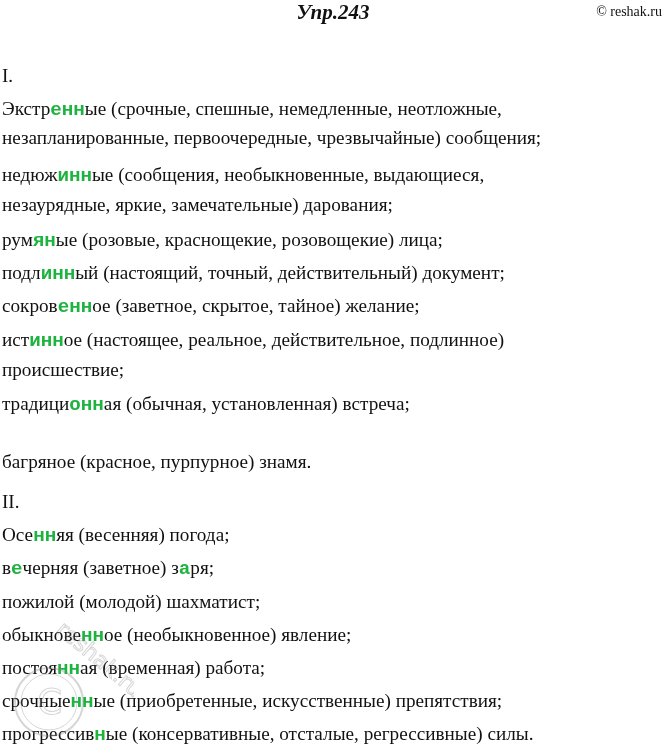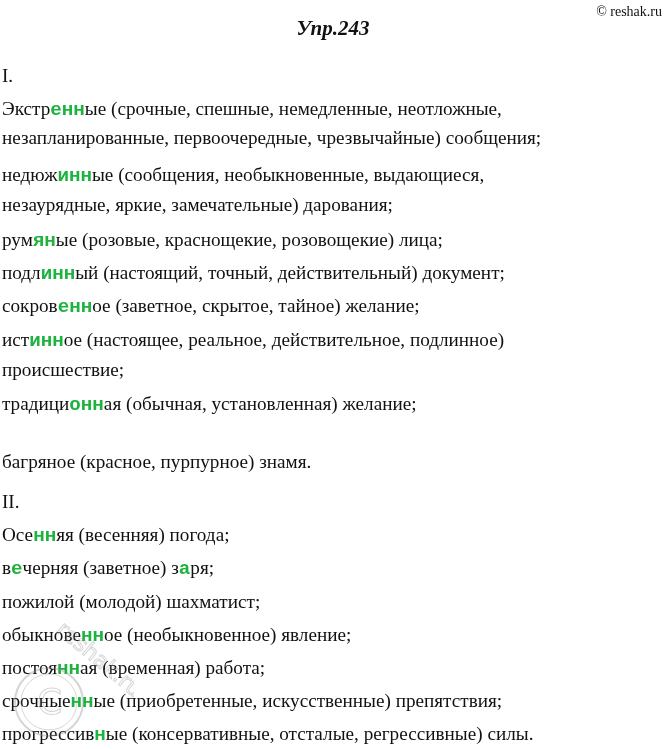--- a/index.html
+++ b/index.html
@@ -2,21 +2,21 @@
 <html><head>
   <meta charset="utf-8">
   <style>
     html, body { margin: 0; padding: 0; background: #ffffff; }
     body {
       width: 666px; height: 749px; position: relative; overflow: hidden;
       font-family: "Liberation Serif", "DejaVu Serif", serif;
       color: #111111;
     }
     .header-title {
-      position: absolute; top: 16px; left: 0; width: 666px; text-align: center;
+      position: absolute; top: 0px; left: 0; width: 666px; text-align: center;
       font-size: 21px; font-weight: bold; font-style: italic; line-height: 24px;
     }
     .header-copyright {
       position: absolute; top: 0px; right: 4px; font-size: 14px; line-height: 24px;
     }
     .section-label {
       position: absolute; left: 2px; font-size: 19px; line-height: 24px;
     }
     .line {
       position: absolute; left: 2px; font-size: 19.2px; line-height: 24px; white-space: nowrap;
@@ -40,21 +40,21 @@
 <div>
   <div class="line" style="top:97px"><span>Экстр</span><span class="hl">енн</span><span>ые (срочные, спешные, немедленные, неотложные,</span></div>
   <div class="line" style="top:126px"><span>незапланированные, первоочередные, чрезвычайные) сообщения;</span></div>
   <div class="line" style="top:163px"><span>недюж</span><span class="hl">инн</span><span>ые (сообщения, необыкновенные, выдающиеся,</span></div>
   <div class="line" style="top:193px"><span>незаурядные, яркие, замечательные) дарования;</span></div>
   <div class="line" style="top:228px"><span>рум</span><span class="hl">ян</span><span>ые (розовые, краснощекие, розовощекие) лица;</span></div>
   <div class="line" style="top:261px"><span>подл</span><span class="hl">инн</span><span>ый (настоящий, точный, действительный) документ;</span></div>
   <div class="line" style="top:294px"><span>сокров</span><span class="hl">енн</span><span>ое (заветное, скрытое, тайное) желание;</span></div>
   <div class="line" style="top:328px"><span>ист</span><span class="hl">инн</span><span>ое (настоящее, реальное, действительное, подлинное)</span></div>
   <div class="line" style="top:358px"><span>происшествие;</span></div>
-  <div class="line" style="top:392px"><span>традици</span><span class="hl">онн</span><span>ая (обычная, установленная) желание;</span></div>
+  <div class="line" style="top:392px"><span>традици</span><span class="hl">онн</span><span>ая (обычная, установленная) встреча;</span></div>
   <div class="line" style="top:450px"><span>багряное (красное, пурпурное) знамя.</span></div>
 </div>
 
 <div class="section-label" style="top:490px">II.</div>
 
 <div>
   <div class="line" style="top:523px"><span>Осе</span><span class="hl">нн</span><span>яя (весенняя) погода;</span></div>
   <div class="line" style="top:556px"><span>в</span><span class="hl">е</span><span>черняя (заветное) з</span><span class="hl">а</span><span>ря;</span></div>
   <div class="line" style="top:590px"><span>пожилой (молодой) шахматист;</span></div>
   <div class="line" style="top:623px"><span>обыкнове</span><span class="hl">нн</span><span>ое (необыкновенное) явление;</span></div>

